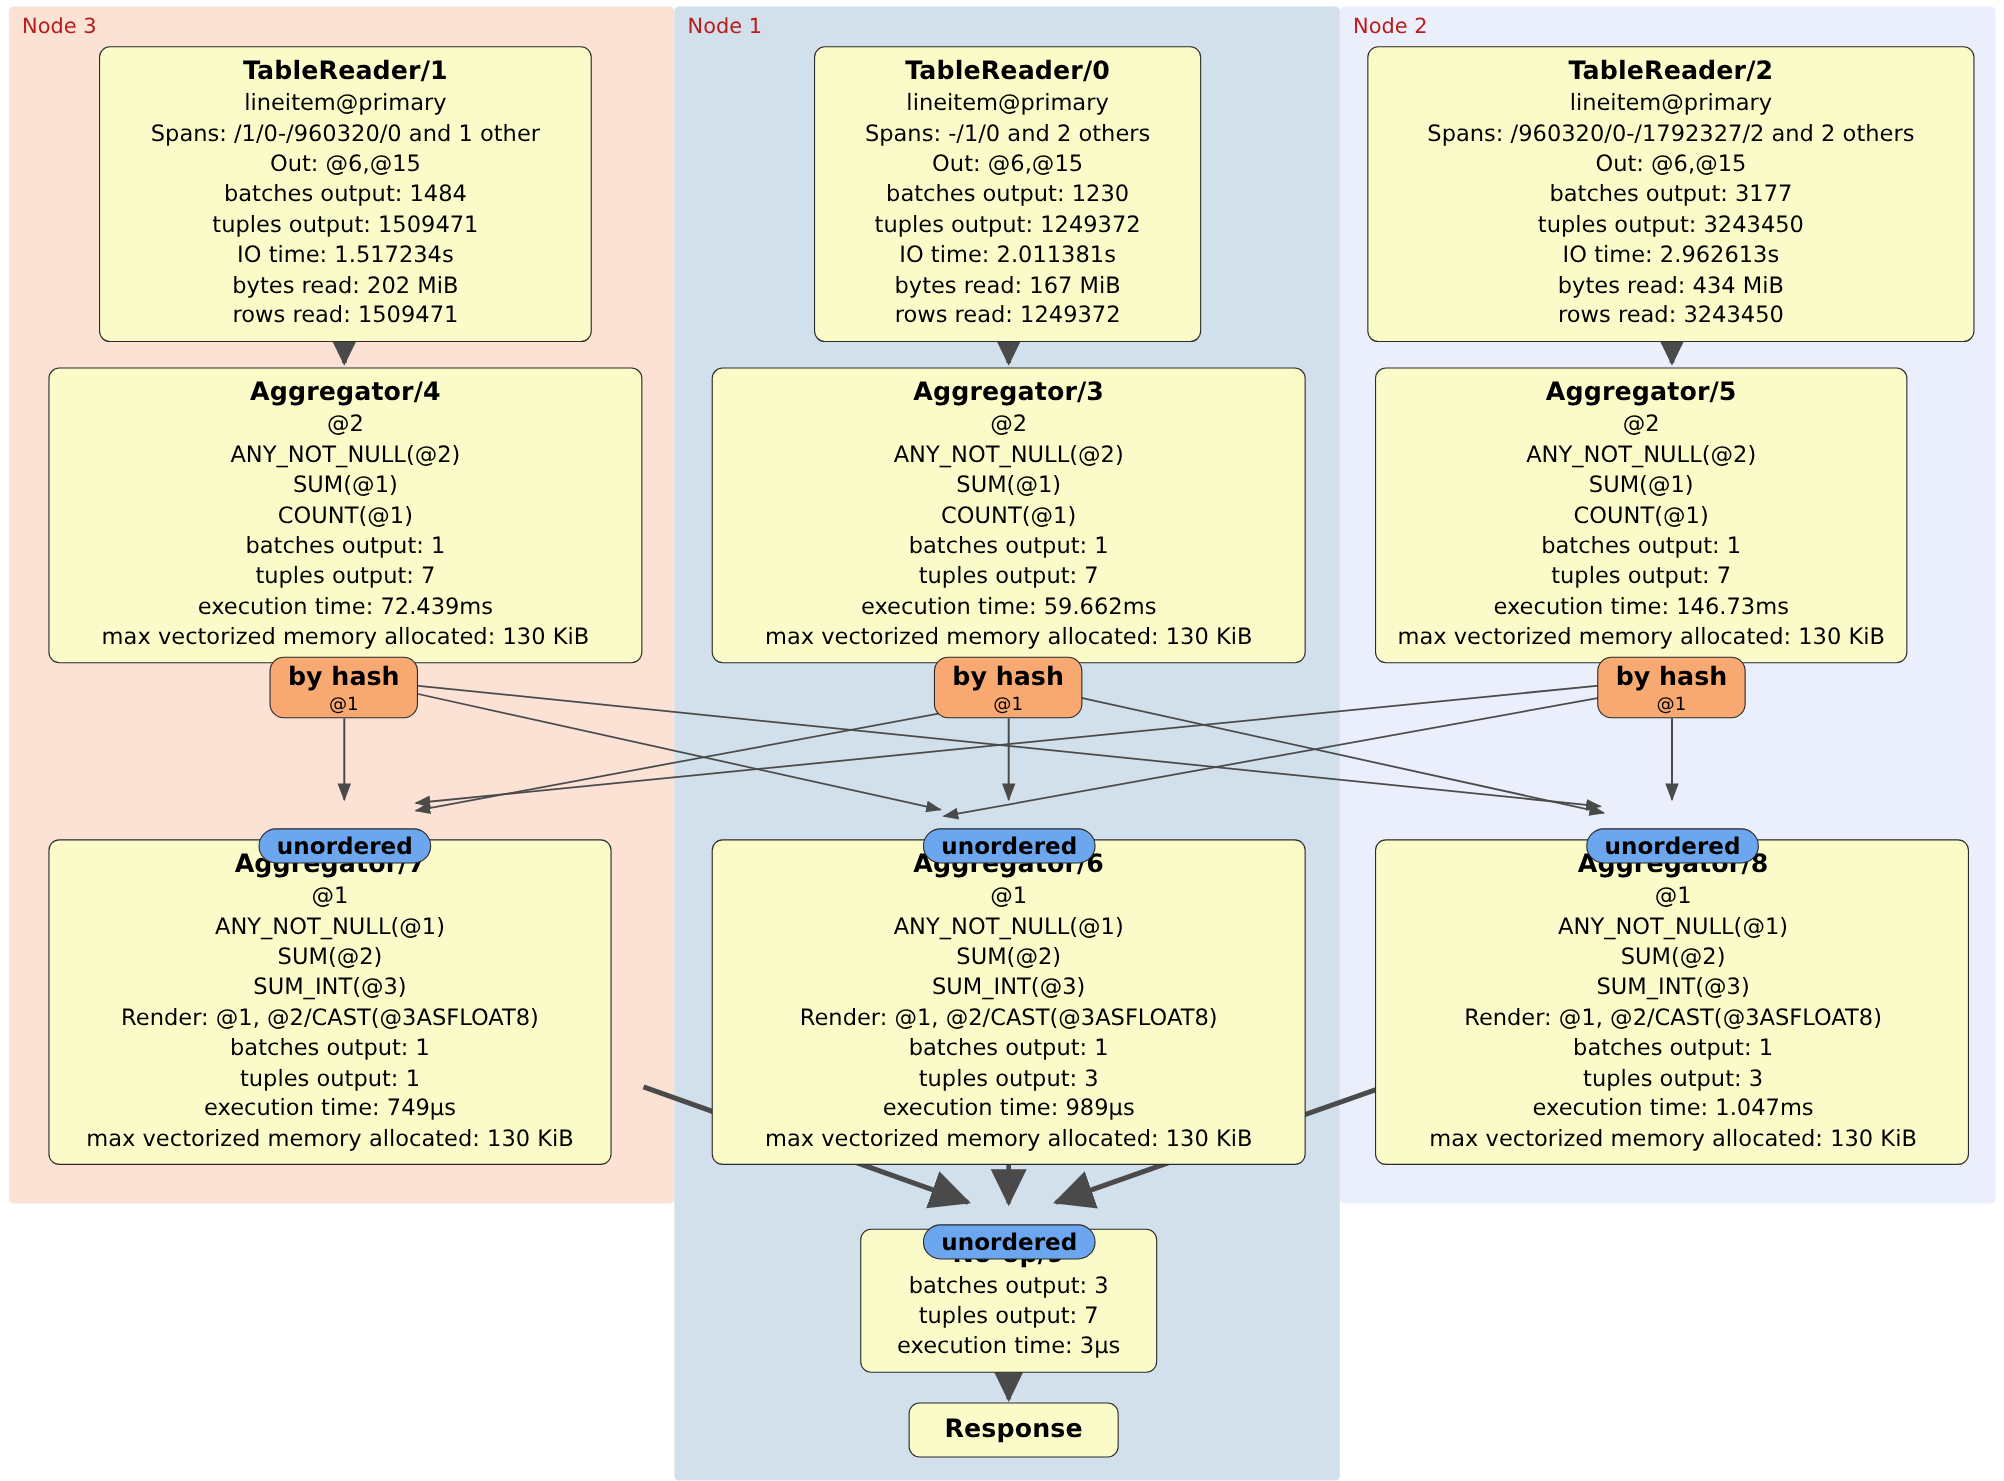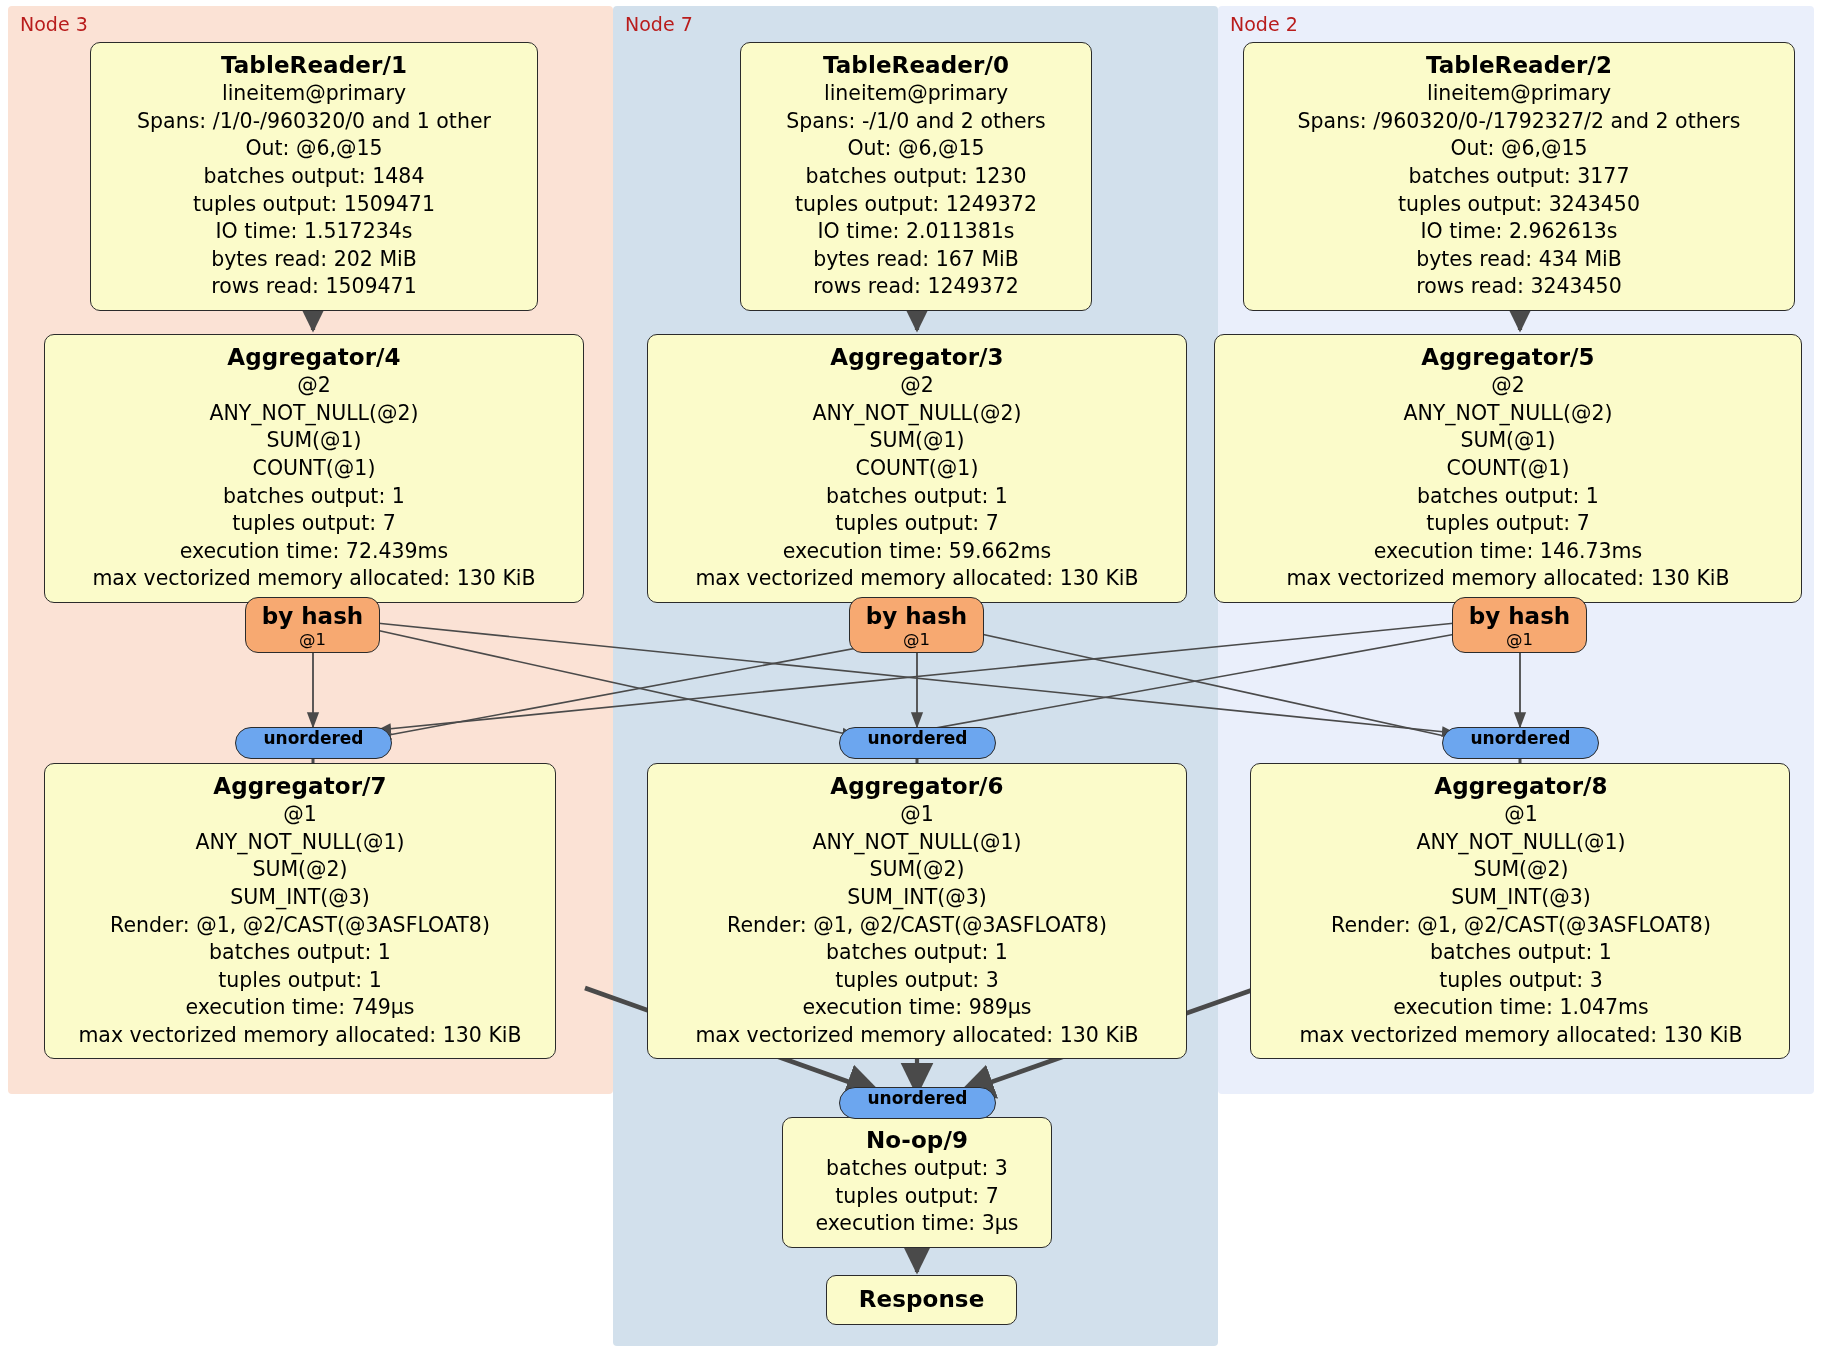--- a/index.html
+++ b/index.html
@@ -88,45 +88,47 @@
     border-radius: 13px;
     font-size: 19px;
     padding-top: 5px;
     line-height: 1.18;
   }
   .pill.byhash .bh-title { font-weight: bold; font-size: 23px; display:block; }
   .pill.byhash .bh-col   { font-size: 16.5px; display:block; }
   .pill.unordered {
     background: #6ca6ef;
     border-radius: 18px;
-    font-size: 17px;
+    font-size: 21px;
     font-weight: bold;
     display: flex;
+    align-items: center;
     justify-content: center;
+    margin-top: 26px;
   }
 
   
   #edges {
     position: absolute;
     left: 0; top: 0;
     width: 1822px; height: 1346px;
     z-index: 3;
     pointer-events: none;
   }
 </style>
 </head>
 <body>
 
 <div id="stage">
 
   <div class="region" id="region-node3">
     <span class="region-label">Node 3</span>
   </div>
   <div class="region" id="region-node1">
-    <span class="region-label">Node 7</span>
+    <span class="region-label">Node 1</span>
   </div>
   <div class="region" id="region-node2">
     <span class="region-label">Node 2</span>
   </div>
 
   <svg id="edges" viewBox="0 0 1822 1346">
     <defs>
       <marker id="arrowThick" markerWidth="9" markerHeight="9" refX="7.4" refY="4.5" orient="auto" markerUnits="strokeWidth">
         <path d="M0,0.6 L8,4.5 L0,8.4 z" fill="#4a4a4a"></path>
       </marker>
@@ -219,21 +221,21 @@
     <span class="ln">@2</span>
     <span class="ln">ANY_NOT_NULL(@2)</span>
     <span class="ln">SUM(@1)</span>
     <span class="ln">COUNT(@1)</span>
     <span class="ln">batches output: 1</span>
     <span class="ln">tuples output: 7</span>
     <span class="ln">execution time: 59.662ms</span>
     <span class="ln">max vectorized memory allocated: 130 KiB</span>
   </div>
 
-  <div class="proc" id="agg5" style="left:1214px; top:334px; width:588px;">
+  <div class="proc" id="agg5" style="left:1250px; top:334px; width:484px;">
     <span class="title ln">Aggregator/5</span>
     <span class="ln">@2</span>
     <span class="ln">ANY_NOT_NULL(@2)</span>
     <span class="ln">SUM(@1)</span>
     <span class="ln">COUNT(@1)</span>
     <span class="ln">batches output: 1</span>
     <span class="ln">tuples output: 7</span>
     <span class="ln">execution time: 146.73ms</span>
     <span class="ln">max vectorized memory allocated: 130 KiB</span>
   </div>

